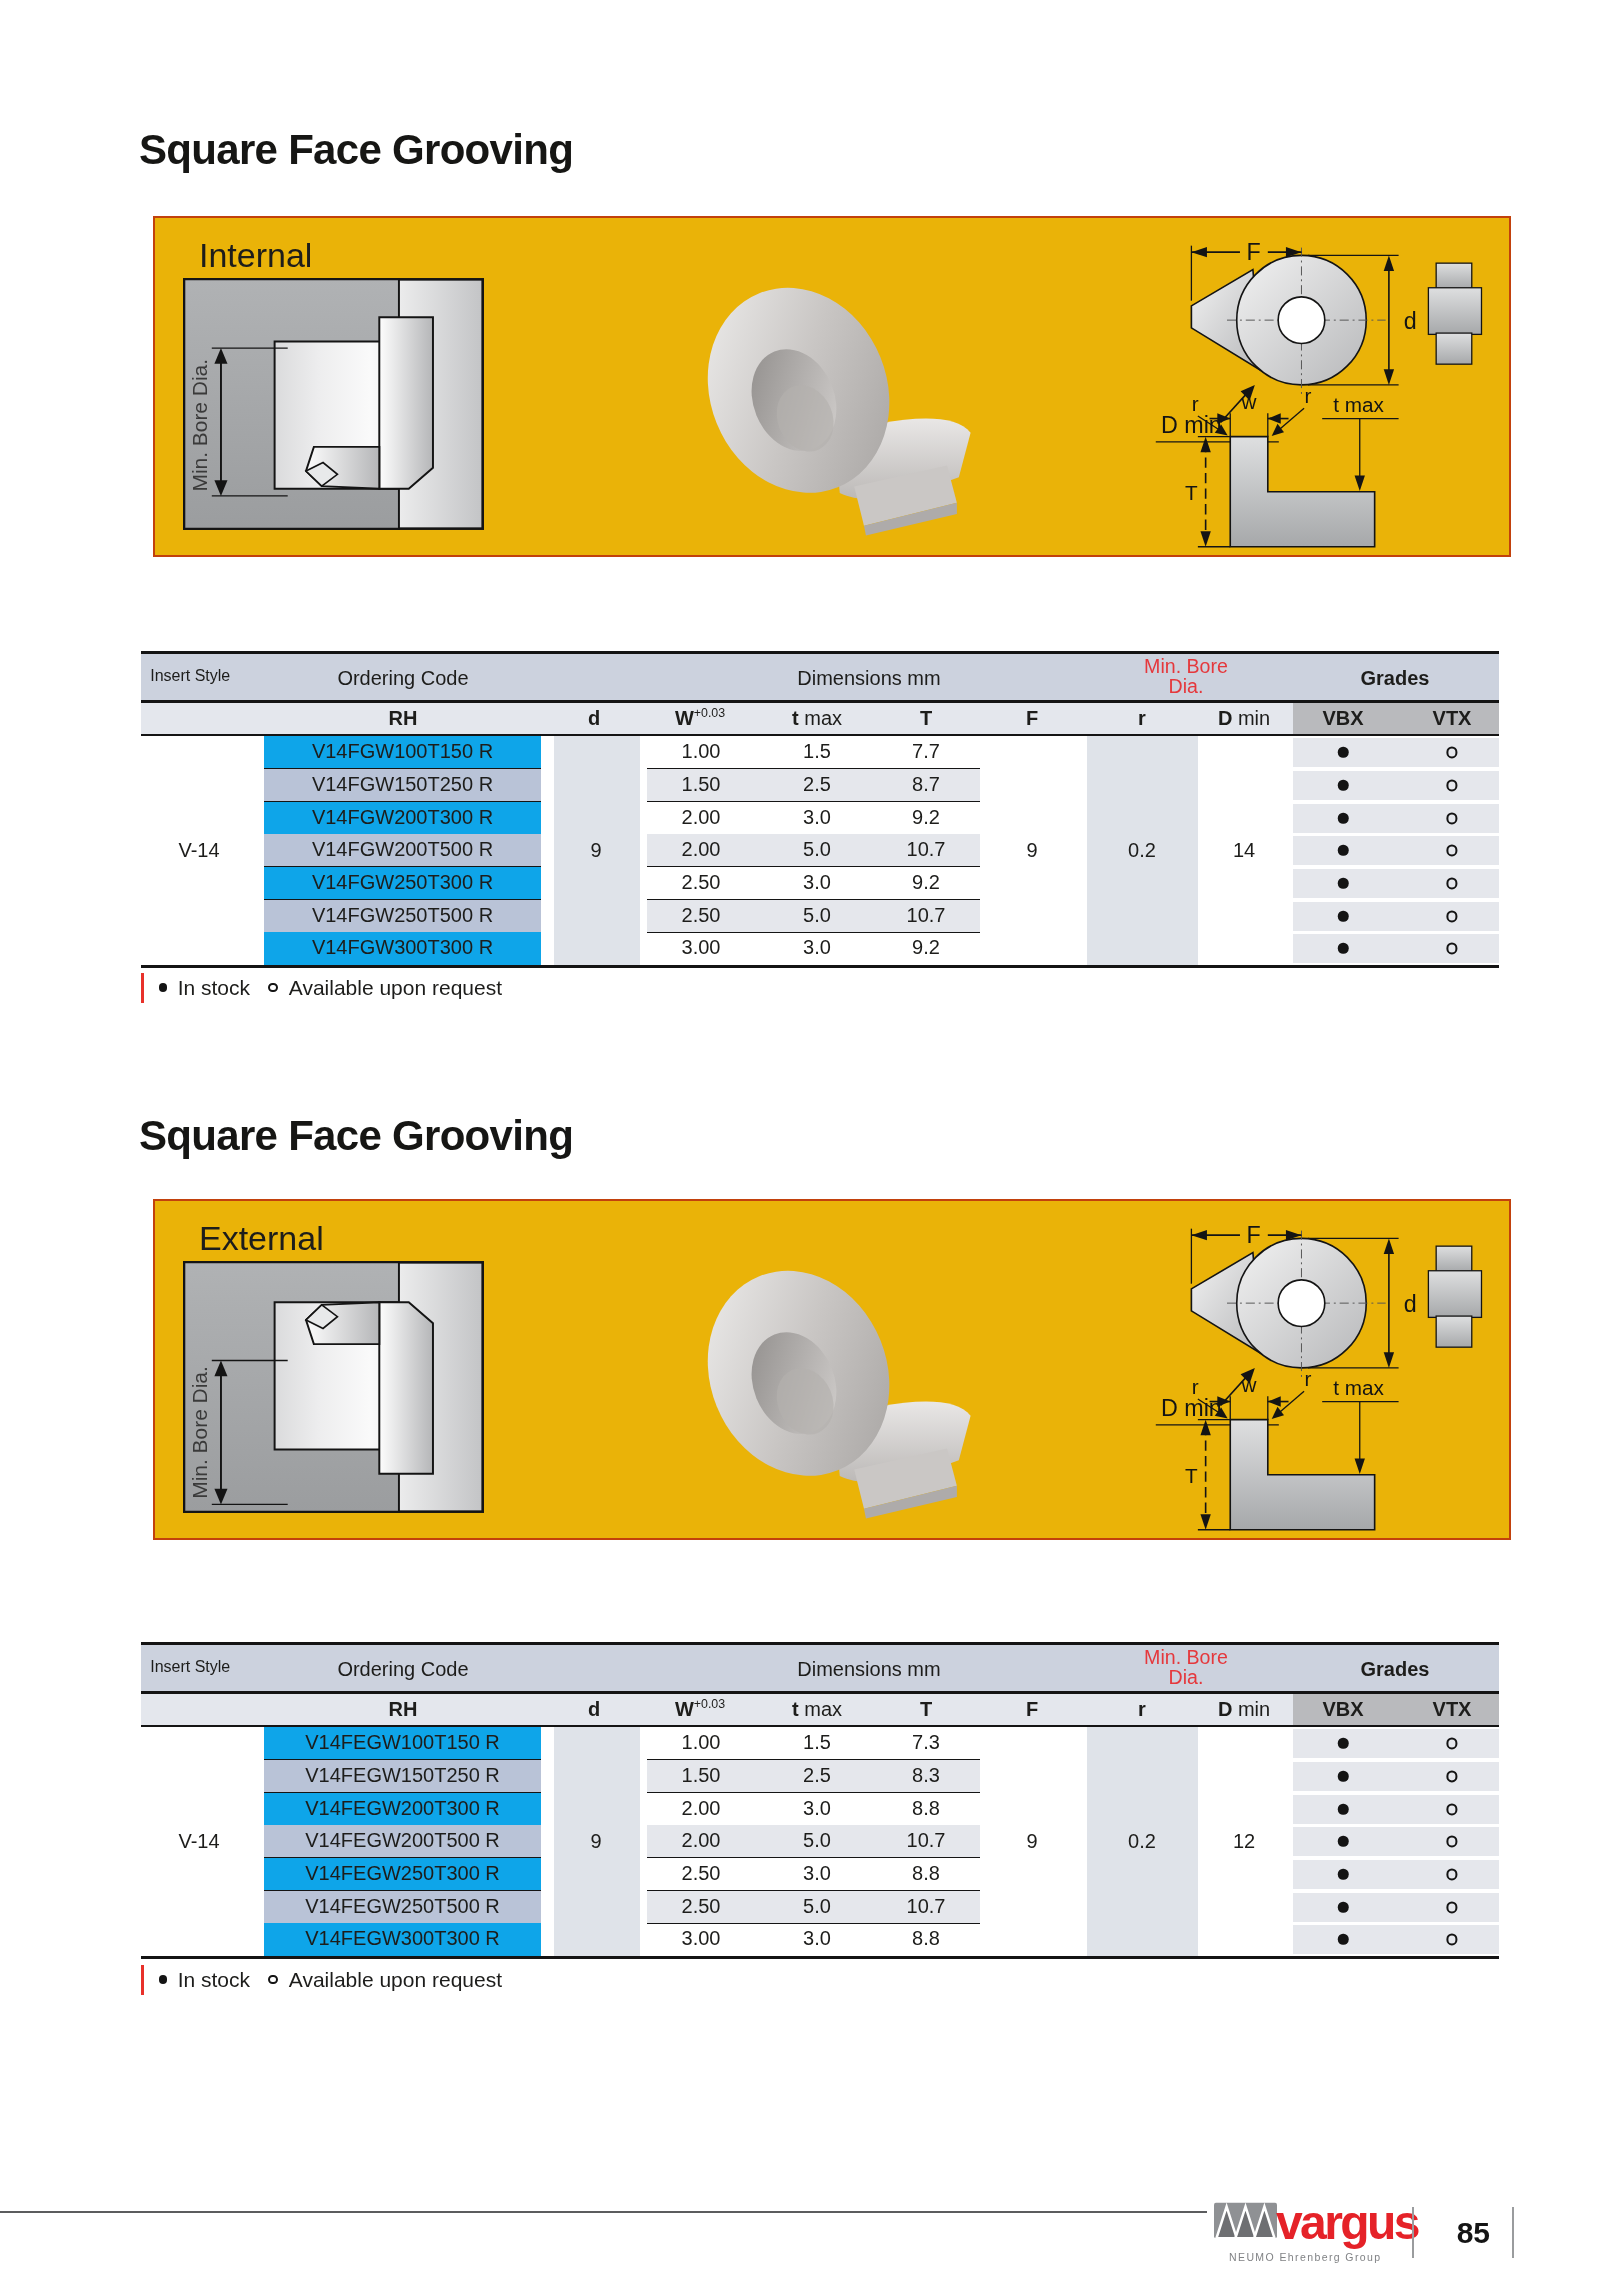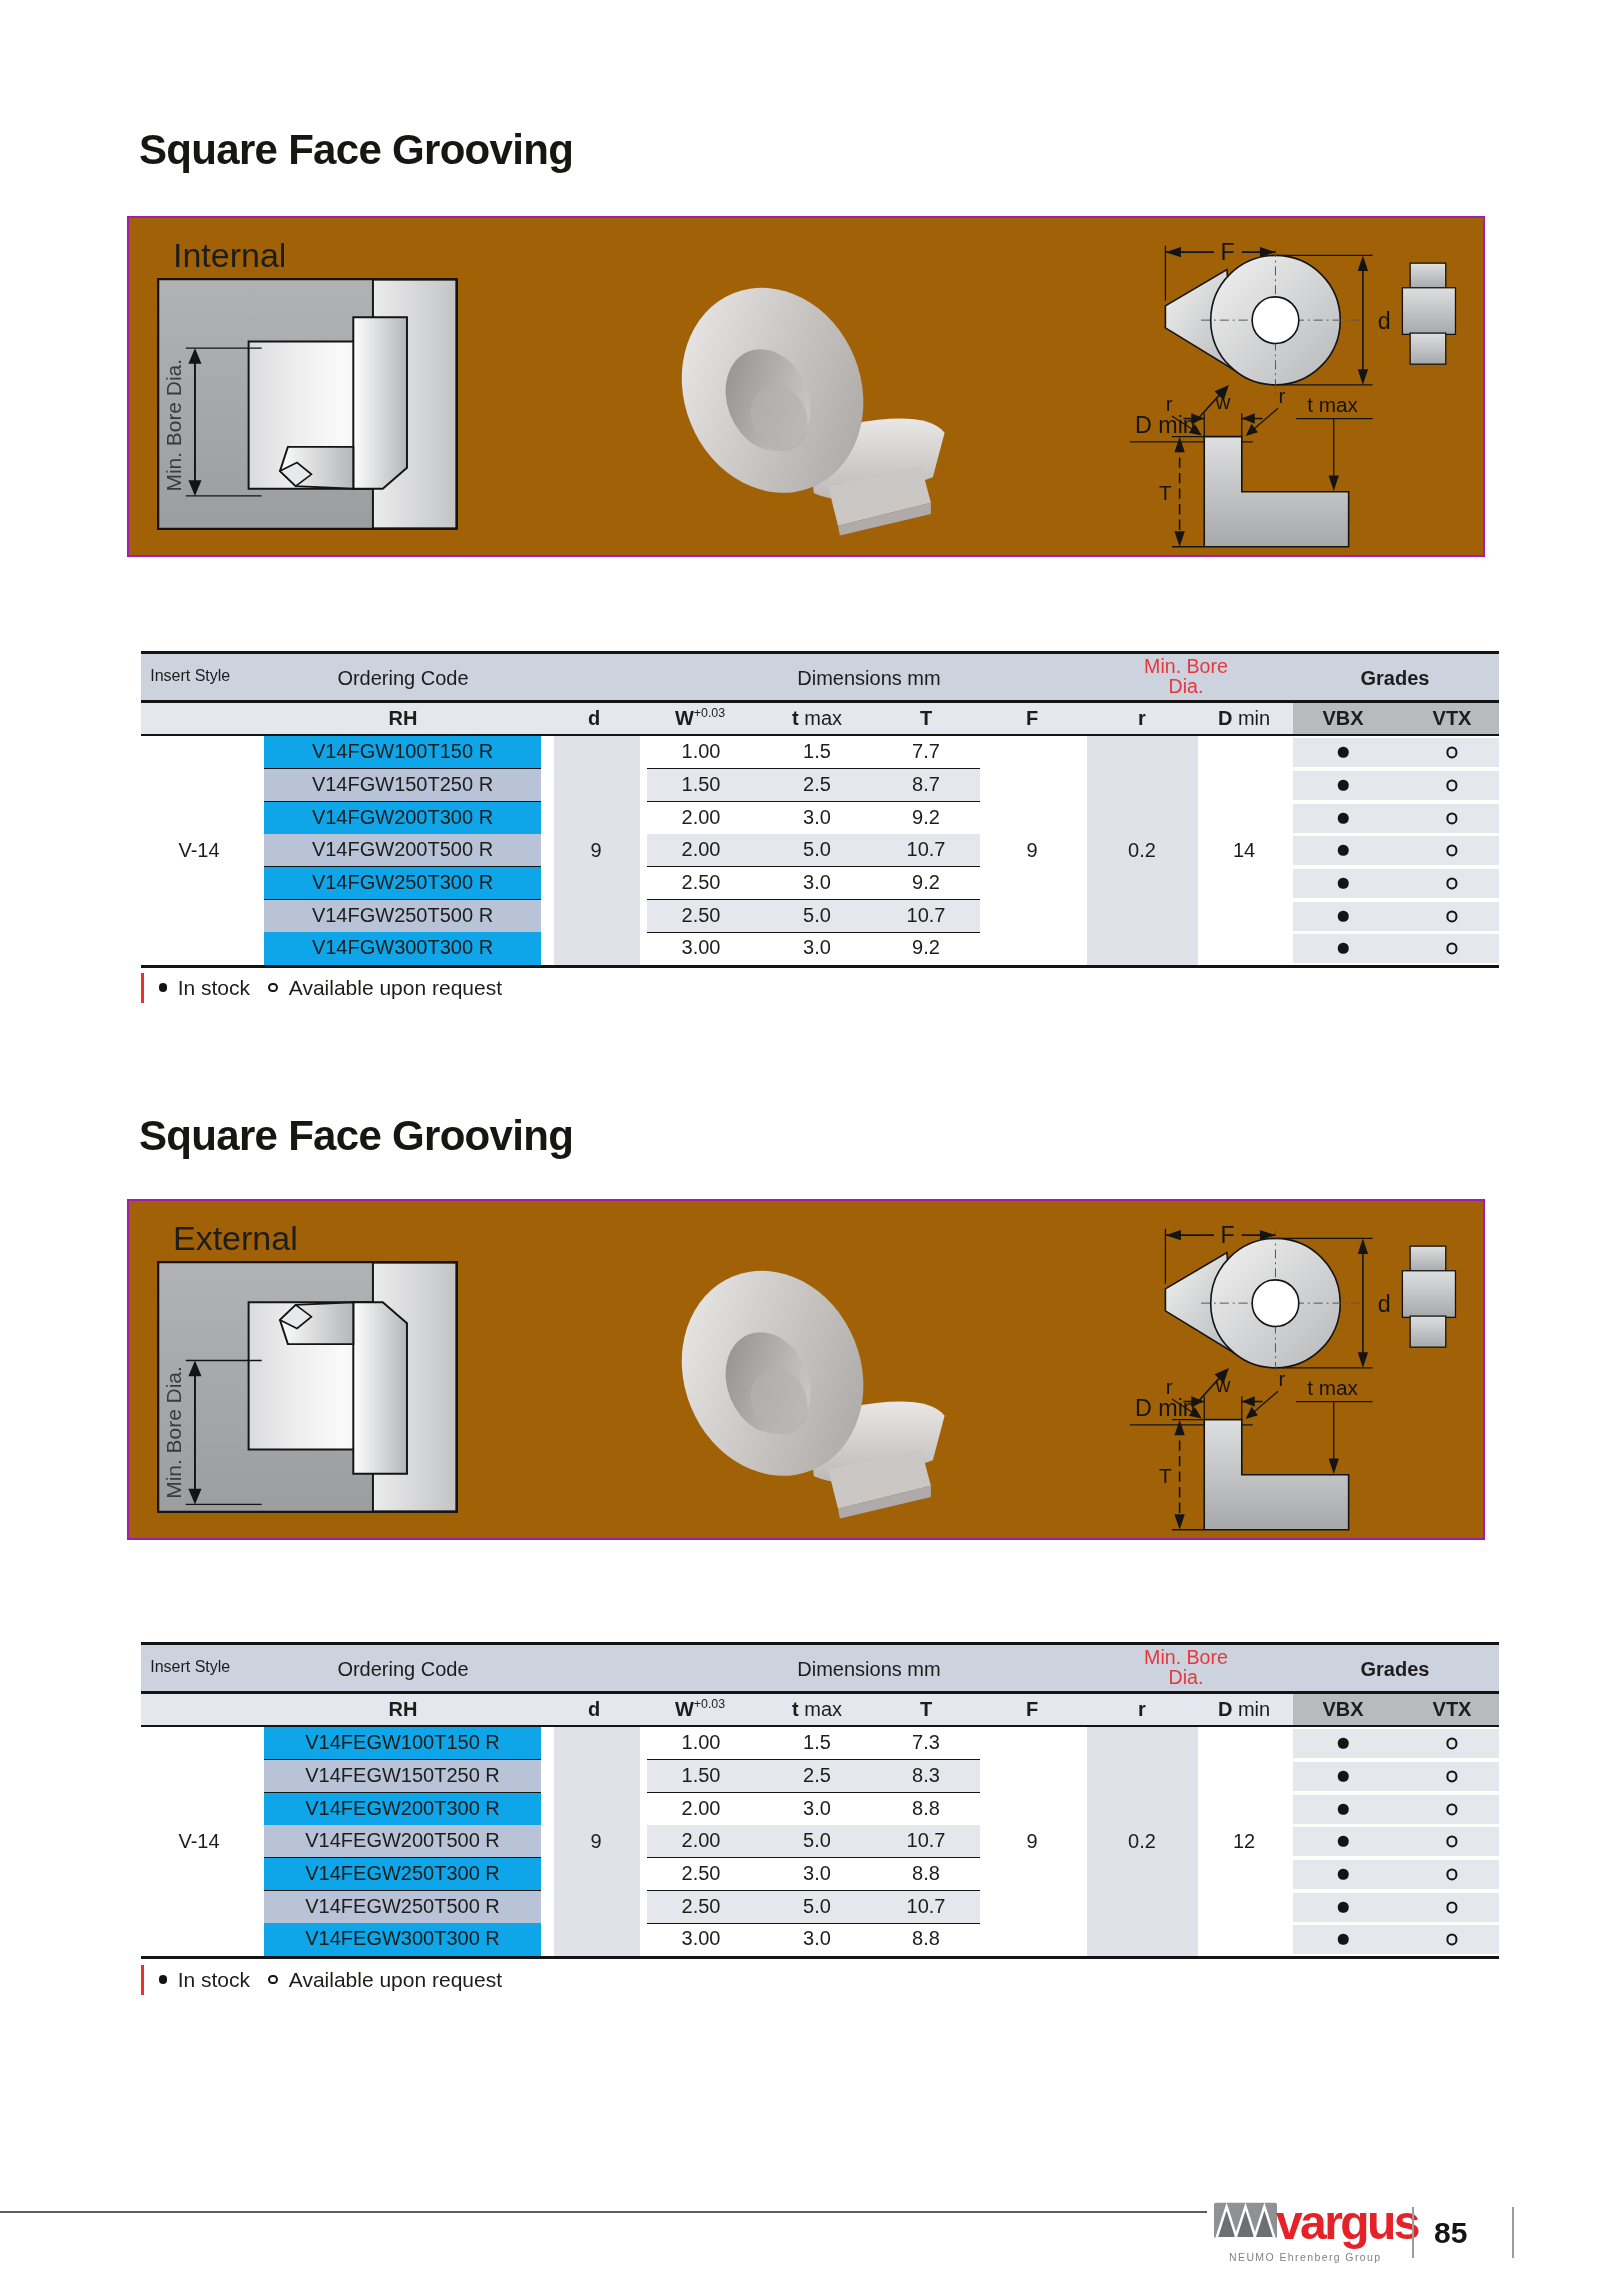--- a/index.html
+++ b/index.html
@@ -1,19 +1,19 @@
 <!DOCTYPE html>
 <html style="font-size:10.5px"><head>
 <meta charset="utf-8">
 <style>
   html,body{margin:0;padding:0}
   body{position:relative;width:1623px;height:2295px;background:#ffffff;
        font-family:"Liberation Sans",sans-serif;color:#1d1d1b;overflow:hidden}
   .title{position:absolute;left:139px;font-size:42px;font-weight:bold;letter-spacing:-0.7px;color:#161614;white-space:nowrap}
-  .panel{position:absolute;left:127px;width:1354px;height:337px;border:2px solid #a21caf;background:#a16207}
+  .panel{position:absolute;left:153px;width:1354px;height:337px;border:2px solid #c2410c;background:#eab308}
   .panel-label{position:absolute;left:44px;top:18.3px;font-size:34px;color:#1d1d1b;white-space:nowrap}
   .xsec{position:absolute;left:27.5px;top:60px;width:301px;height:252px}
   .ins3d{position:absolute;left:516px;top:51px;width:314px;height:270px}
   .dims{position:absolute;left:937px;top:5.2px;width:406px;height:327px}
 
   
   .ptable{position:absolute;left:141px;width:1358px;height:317px}
   .bar{position:absolute;left:0;width:1358px;background:#141414}
   .b-top{top:0;height:3.3px}.b-h1{top:49px;height:2.6px}.b-h2{top:83px;height:2px}.b-bot{top:314px;height:3.3px}
   .h1row{position:absolute;left:0;top:3.3px;width:1358px;height:46px;background:#ccd2de}
@@ -54,21 +54,21 @@
   .ldot{width:8.5px;height:8.5px;border-radius:50%;background:#141414;margin-right:10.5px}
   .lcirc{width:5.9px;height:5.9px;border-radius:50%;border:2.3px solid #141414;margin:0 10.5px 0 18.3px}
 
   
   .fline{position:absolute;left:0;top:2211px;width:1207px;height:2px;background:#5b5c5e}
   .logo-mark{position:absolute;left:1214px;top:2200px;width:63px;height:41px}
   .brand{position:absolute;left:1276px;top:2195px;font-size:48px;font-weight:bold;letter-spacing:-2.6px;color:#e52228;white-space:nowrap}
   .brand-sub{position:absolute;left:1229px;top:2251px;font-size:10.5px;letter-spacing:1.4px;color:#808285;white-space:nowrap}
   .vbar{position:absolute;top:2207px;width:2px;height:51px;background:#9a9c9e}
   .vbar1{left:1412px}.vbar2{left:1512px}
-  .pageno{position:absolute;left:1434px;top:2216px;width:56px;text-align:left;font-size:30px;font-weight:bold;color:#141414}
+  .pageno{position:absolute;left:1434px;top:2216px;width:56px;text-align:right;font-size:30px;font-weight:bold;color:#141414}
 
   svg text{font-family:"Liberation Sans",sans-serif}
 </style>
 </head>
 <body>
 
 <div class="title" style="top:126px">Square Face Grooving</div>
 
 <div class="panel" style="top:216px">
   <div class="panel-label">Internal</div>

